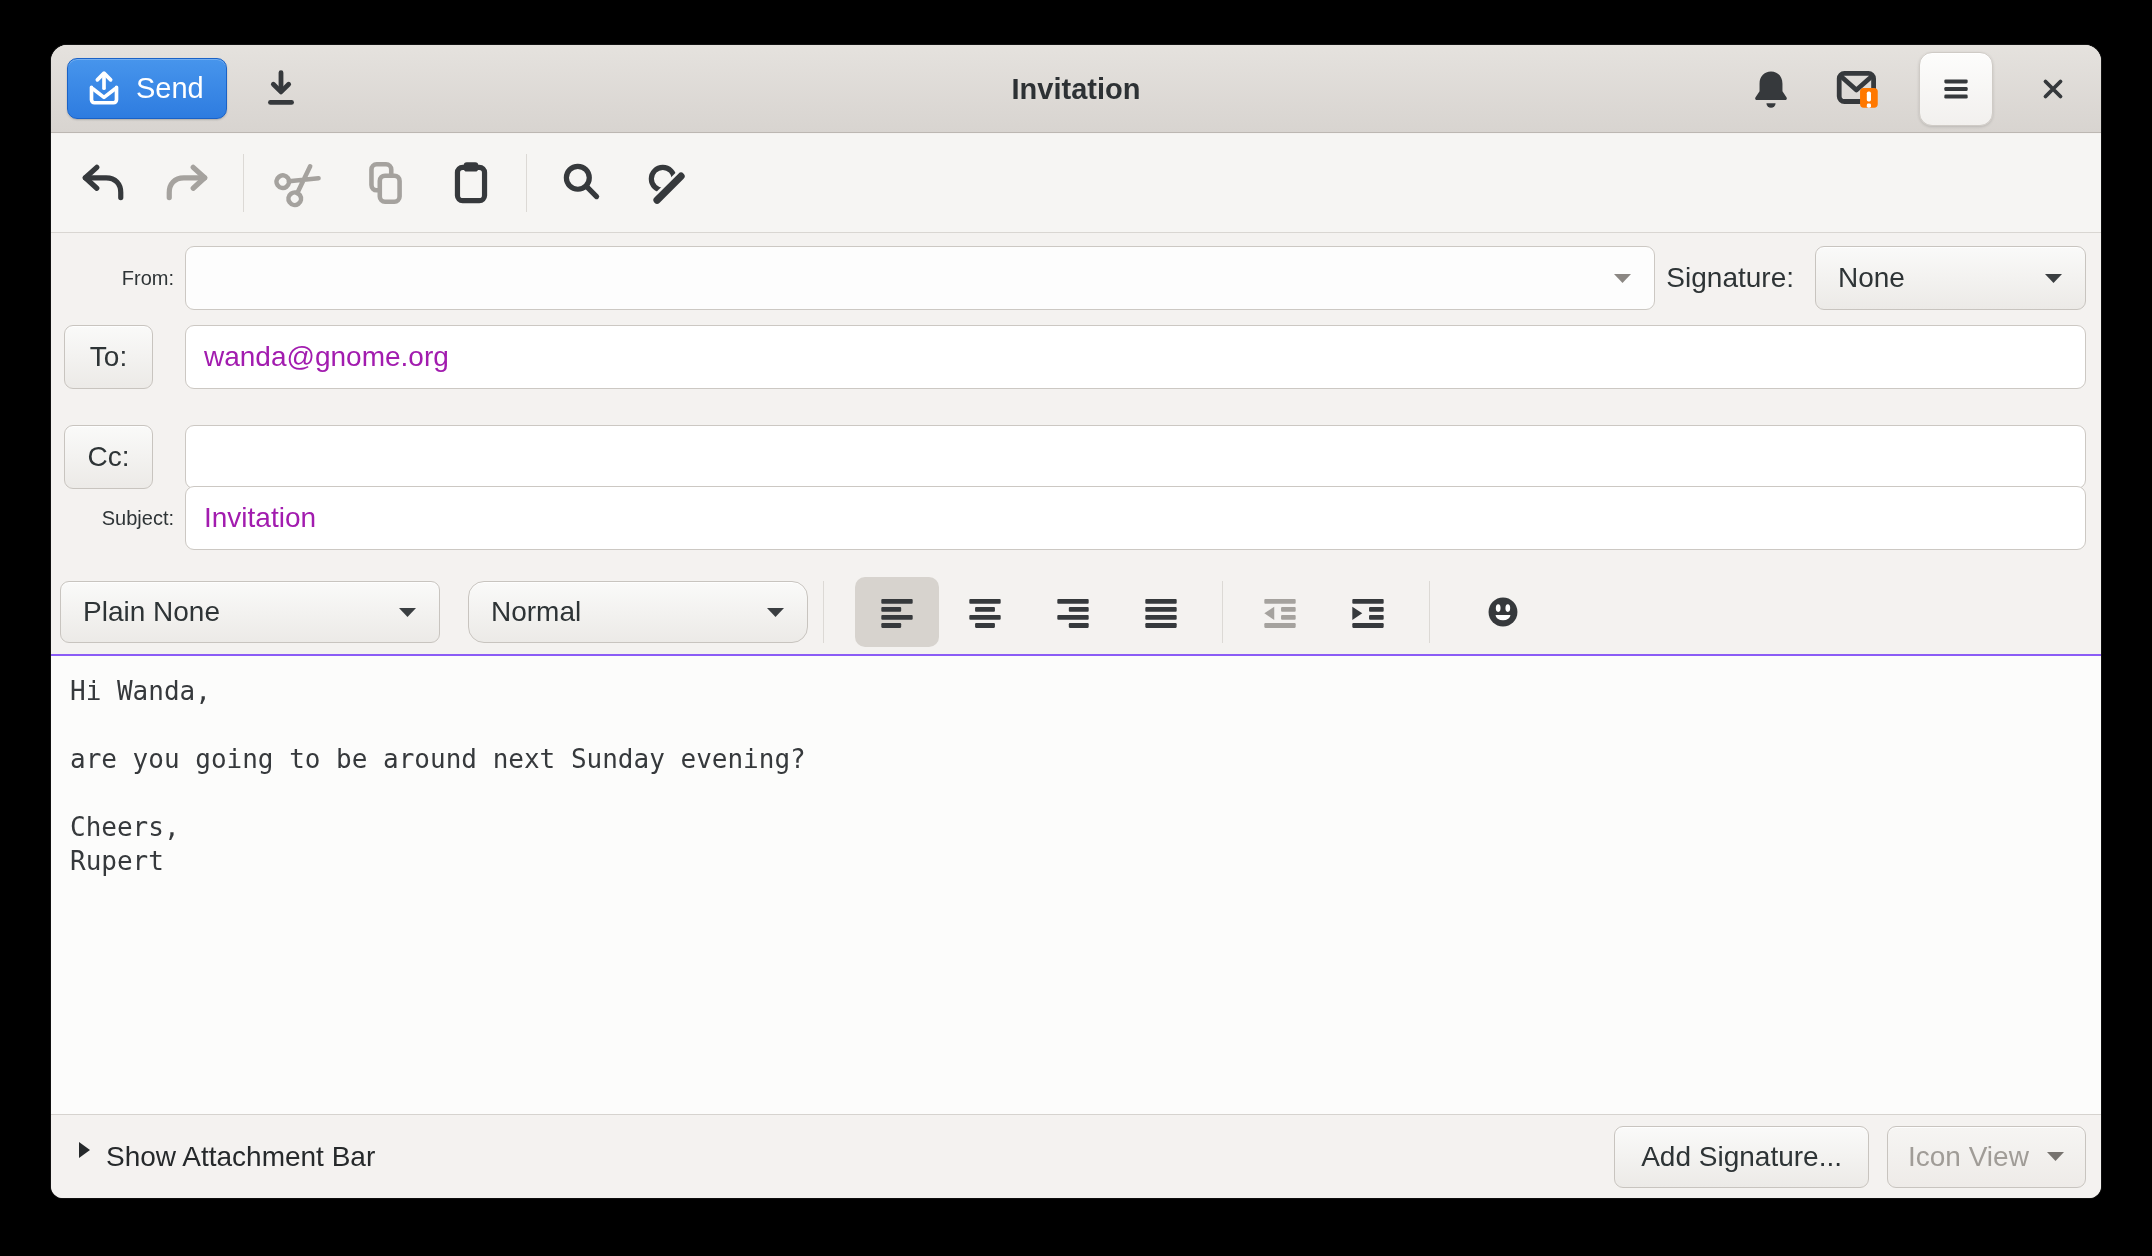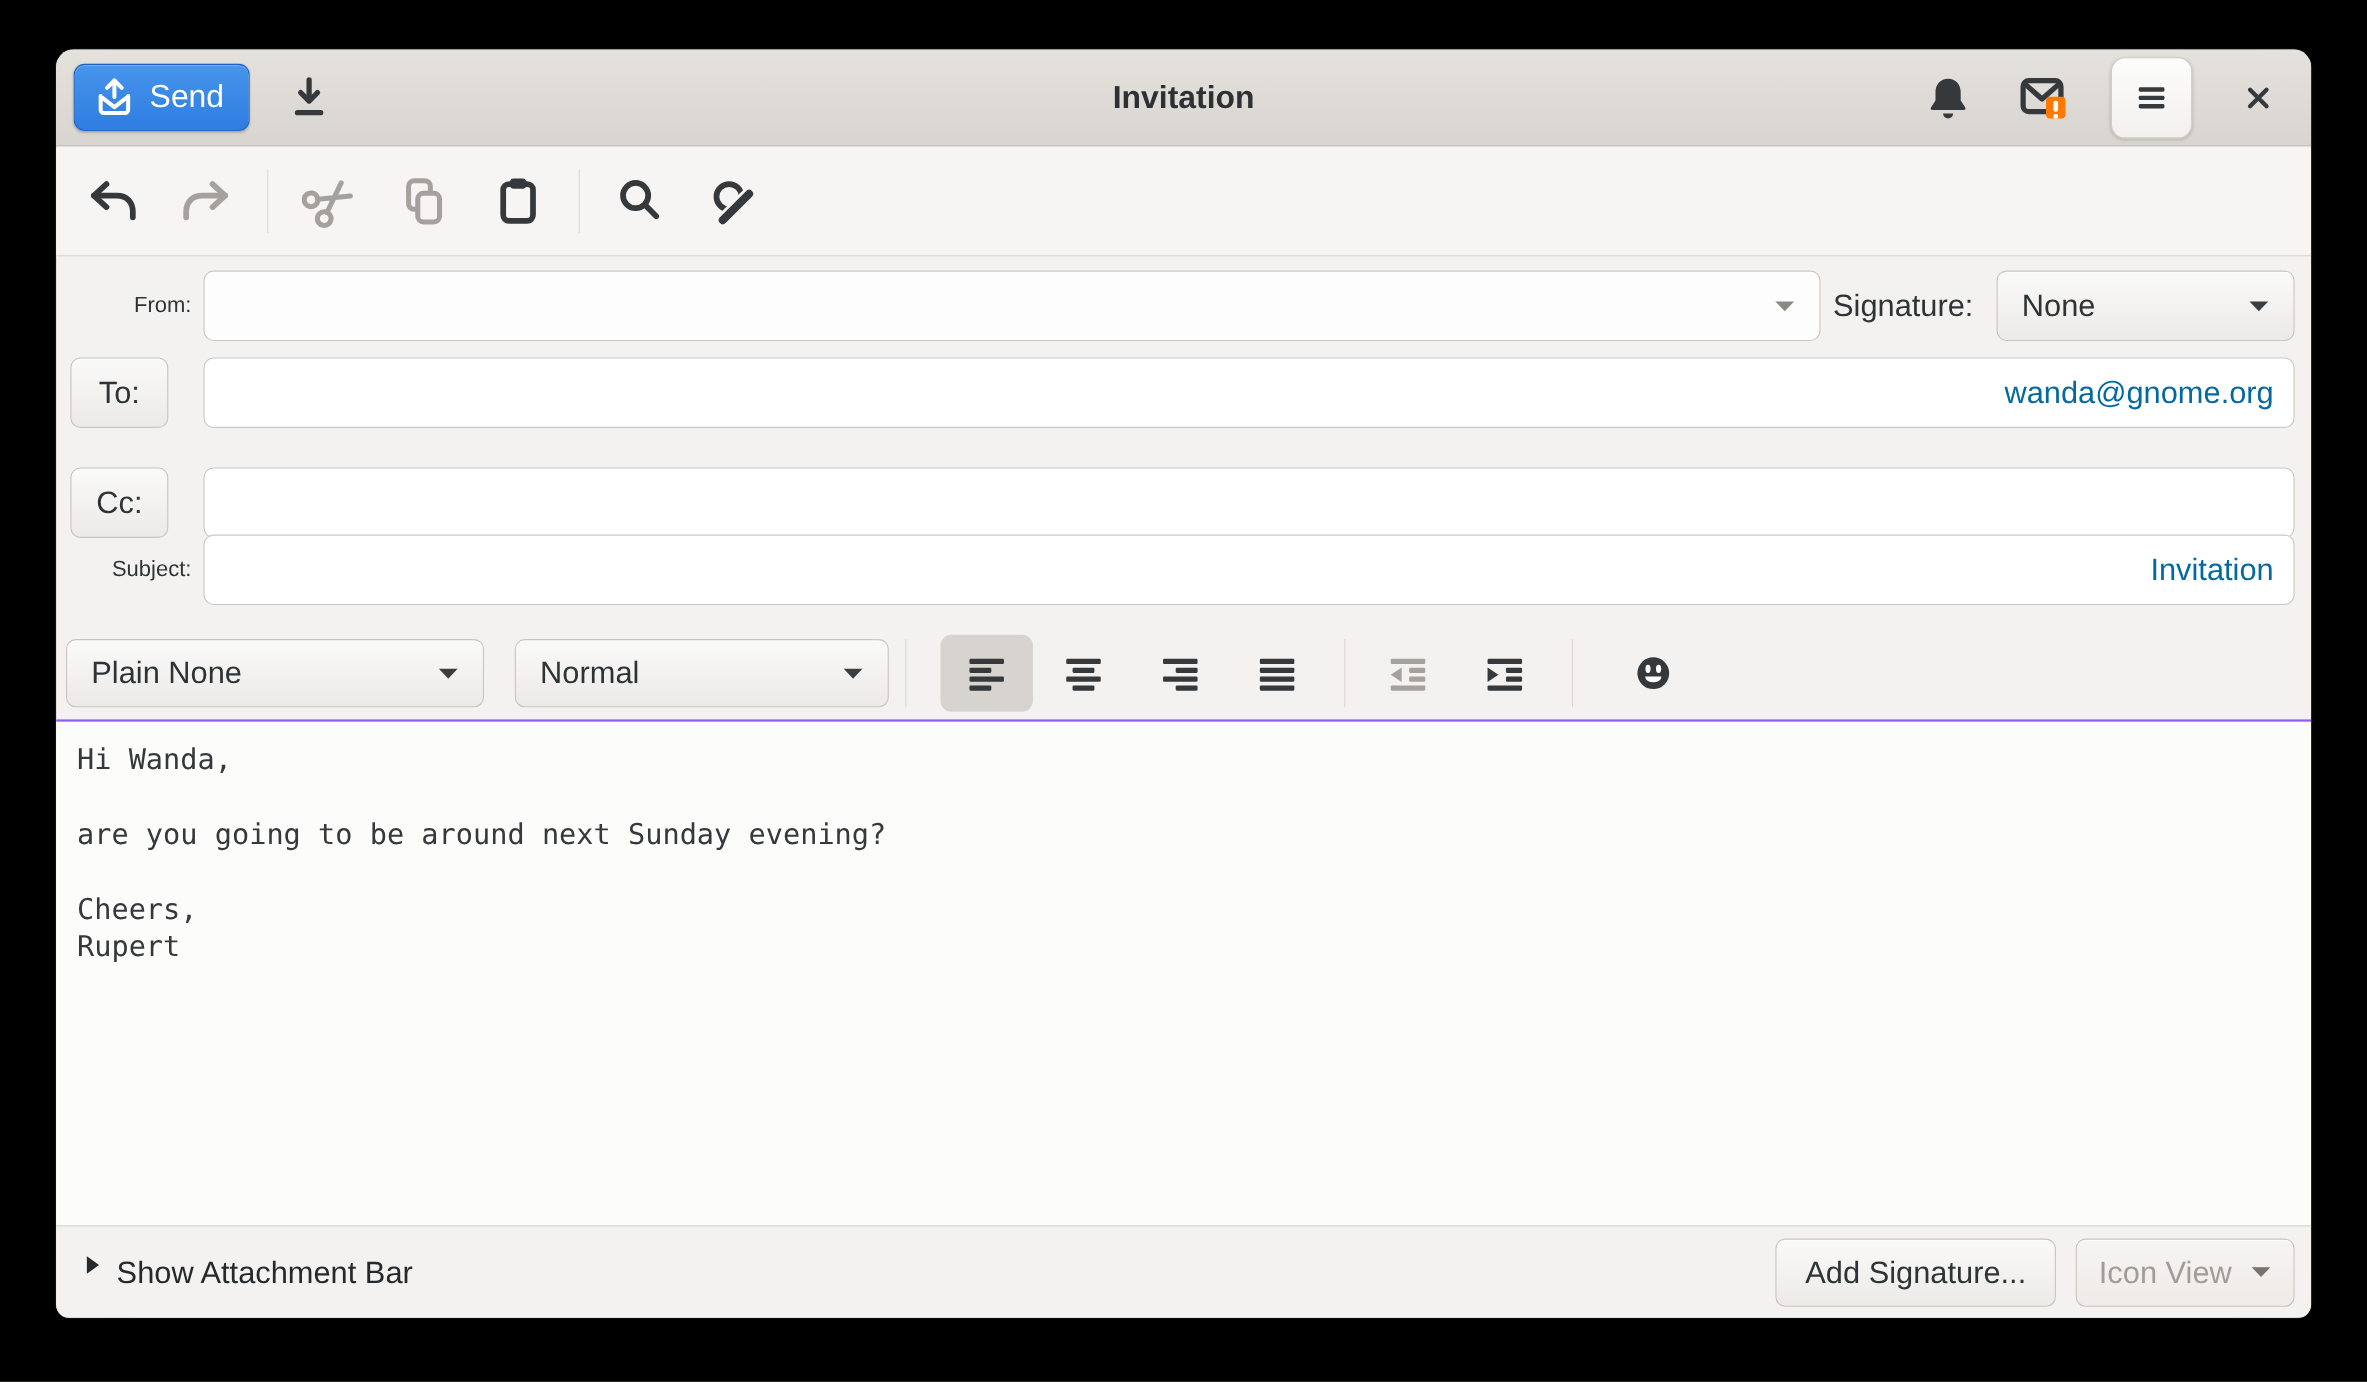--- a/index.html
+++ b/index.html
@@ -42,40 +42,40 @@
   .hrow{position:absolute;left:0;width:100%;height:64px;}
   .row-from{top:201px;} .row-to{top:280px;} .row-cc{top:380px;text-decoration:underline;} .row-subject{top:441px;}
   .f-label{position:absolute;left:0;top:0;width:123px;height:64px;display:flex;
            align-items:center;justify-content:flex-end;font-size:20px;color:#2e3436;}
   .chip-btn{position:absolute;left:13px;top:0;width:89px;height:64px;
             background:linear-gradient(to bottom,#fafaf9,#eceae7);
             border:1px solid #c8c4bf;border-radius:9px;font-size:28px;color:#2e3436;
             display:flex;align-items:center;justify-content:center;
             box-shadow:inset 0 1px 0 rgba(255,255,255,.8);}
   .entry{position:absolute;left:134px;right:15px;top:0;height:64px;background:#fff;
-         border:1px solid #ccc8c3;border-radius:9px;font-size:28px;color:#0369a1;
-         padding:0 18px;font-family:"Liberation Sans",sans-serif;outline:none;text-align:right;}
+         border:1px solid #ccc8c3;border-radius:9px;font-size:28px;color:#a21caf;
+         padding:0 18px;font-family:"Liberation Sans",sans-serif;outline:none;}
   .from-combo{position:absolute;left:134px;right:446px;top:0;height:64px;background:#fdfdfd;
               border:1px solid #ccc8c3;border-radius:9px;display:flex;align-items:center;}
   .from-combo input{flex:1;border:none;background:transparent;font-size:28px;height:100%;
                     padding:0 18px;outline:none;}
   .combo-arrow{margin-right:22px;}
   .sig-label{position:absolute;right:307px;top:0;height:64px;display:flex;align-items:center;
              font-size:28px;color:#2e3436;}
   .dd-btn{display:flex;align-items:center;background:linear-gradient(to bottom,#fafaf9,#eceae7);
           border:1px solid #c8c4bf;border-radius:9px;color:#2e3436;font-size:28px;
           box-shadow:inset 0 1px 0 rgba(255,255,255,.8);}
   .sig-dd{position:absolute;right:15px;top:0;width:271px;height:64px;padding:0 22px;}
   .dd-btn .dd-text{flex:1;text-align:left;}
 
   
   .format-bar{position:absolute;left:0;top:530px;width:100%;height:74px;display:flex;
               align-items:center;padding-left:9px;}
   .fmt-dd{height:62px;padding:0 22px;}
-  .dd-mode{width:380px;} .dd-para{width:340px;margin-left:28px;}
+  .dd-mode{width:380px;} .dd-para{width:340px;margin-left:28px;border-radius:16px;}
   .fmt-sep{width:1px;height:62px;background:#dcd9d5;margin:0 15px;}
   .fmt-btn{width:84px;height:70px;display:flex;align-items:center;justify-content:center;
            background:transparent;border:none;border-radius:10px;padding:0;}
   .fmt-btn.active{background:#d7d3ce;}
   .fmt-group{display:flex;gap:4px;margin-left:16px;}
   .emoji-btn{margin-left:16px;}
 
   
   .body-area{position:absolute;left:0;top:609px;width:100%;height:460px;background:#fcfcfb;
              border-top:2px solid #8b5cf6;}

